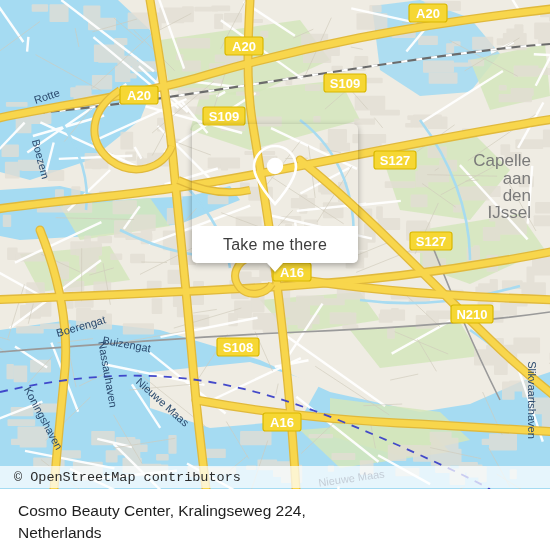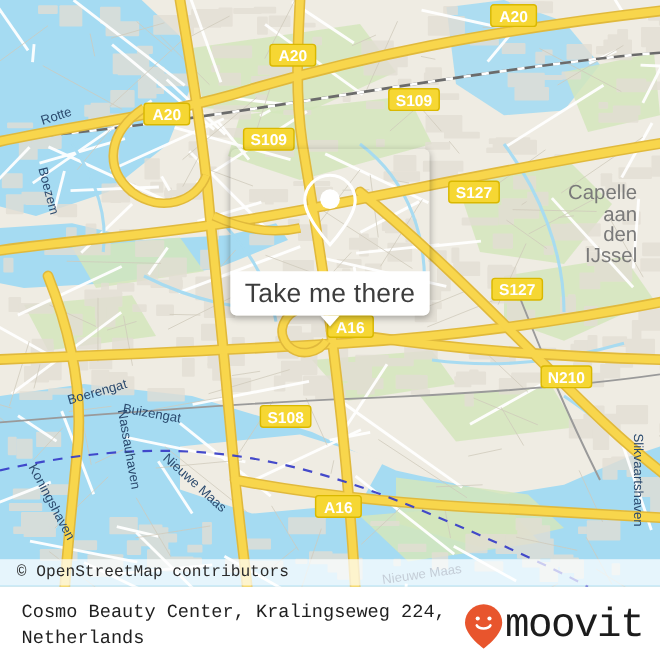--- a/index.html
+++ b/index.html
@@ -25,21 +25,21 @@
     position:absolute;left:0;top:0;width:100%;height:102px;
     border-radius:5px 5px 0 0;
     display:flex;align-items:center;justify-content:center;
   }
   .card-bottom{
     position:absolute;left:0;top:102px;width:100%;height:37px;
     background:#ffffff;border-radius:0 0 5px 5px;
     display:flex;align-items:center;justify-content:center;
   }
   .card-label{
-    font-size:22px;color:#3d3d3d;letter-spacing:.2px;white-space:nowrap;
+    font-size:16px;color:#3d3d3d;letter-spacing:.2px;white-space:nowrap;
   }
   .card-tail{
     position:absolute;left:50%;top:139px;margin-left:-8px;
     width:0;height:0;
     border-left:8px solid transparent;
     border-right:8px solid transparent;
     border-top:9px solid #ffffff;
     filter:drop-shadow(0 2px 1px rgba(0,0,0,.2));
   }
 
@@ -54,21 +54,21 @@
   .attrib span{font-size:13.5px;color:#2b2b2b;padding-left:14px;}
 
   
   .footer{
     position:absolute;left:0;top:489px;width:550px;height:61px;
     background:#ffffff;overflow:hidden;
   }
   .footer-inner{
     position:relative;height:100%;
     display:flex;align-items:center;justify-content:space-between;
-    padding:4px 14px 0 18px;box-sizing:border-box;font-family:Liberation Mono, monospace;
+    padding:4px 14px 0 18px;box-sizing:border-box;
   }
   .place{
     font-size:15.5px;line-height:1.38;color:#1f1f1f;max-width:360px;
   }
   .brand{display:flex;align-items:center;gap:1px;flex:0 0 auto;}
   .brand-word{font-size:34px;color:#1c1c1c;letter-spacing:-1.2px;line-height:1;}
 </style>
 </head>
 <body>
 
@@ -707,25 +707,16 @@
   </div>
 
   <div class="attrib">
     <span>© OpenStreetMap contributors</span>
   </div>
 
   <div class="footer">
 
     <div class="footer-inner">
       <div class="place">Cosmo Beauty Center, Kralingseweg 224, Netherlands</div>
-      <div class="brand">
-        <svg width="34" height="40" viewBox="0 0 34 40">
-          <path d="M17 1.5 C8.4 1.5 1.5 8.4 1.5 17 C1.5 27.5 17 38.5 17 38.5 C17 38.5 32.5 27.5 32.5 17 C32.5 8.4 25.6 1.5 17 1.5 Z" fill="#e8552d"></path>
-          <circle cx="12.1" cy="13.4" r="1.75" fill="#ffffff"></circle>
-          <circle cx="21.9" cy="13.4" r="1.75" fill="#ffffff"></circle>
-          <path d="M11.3 19.2 C13.1 22.6 20.9 22.6 22.7 19.2" fill="none" stroke="#ffffff" stroke-width="2.1" stroke-linecap="round"></path>
-        </svg>
-        <span class="brand-word">moovit</span>
-      </div>
     </div>
   </div>
 
 </div>
 
 </body></html>

